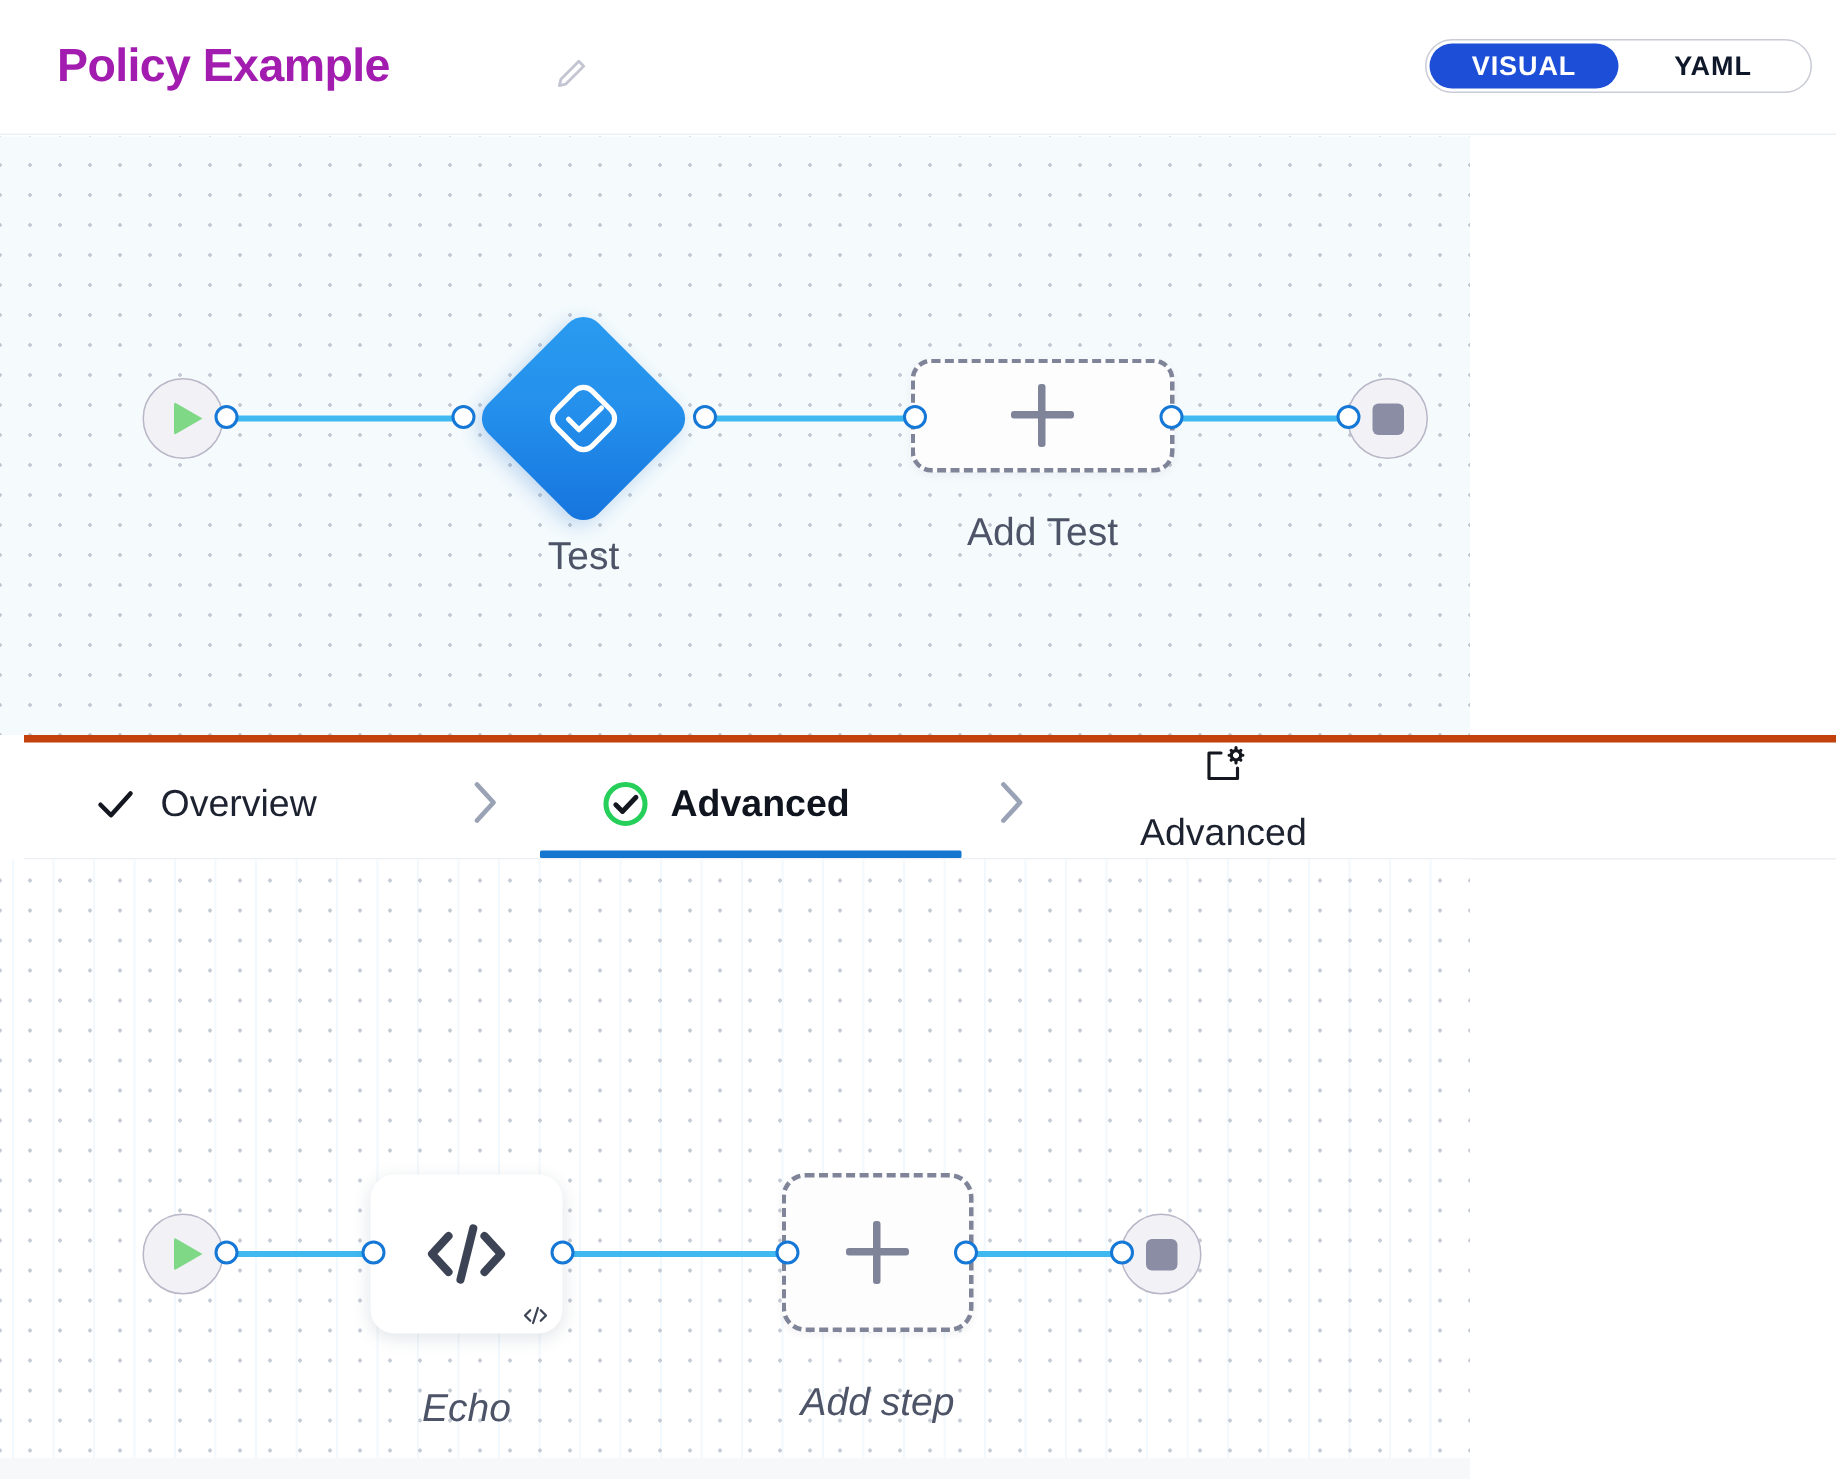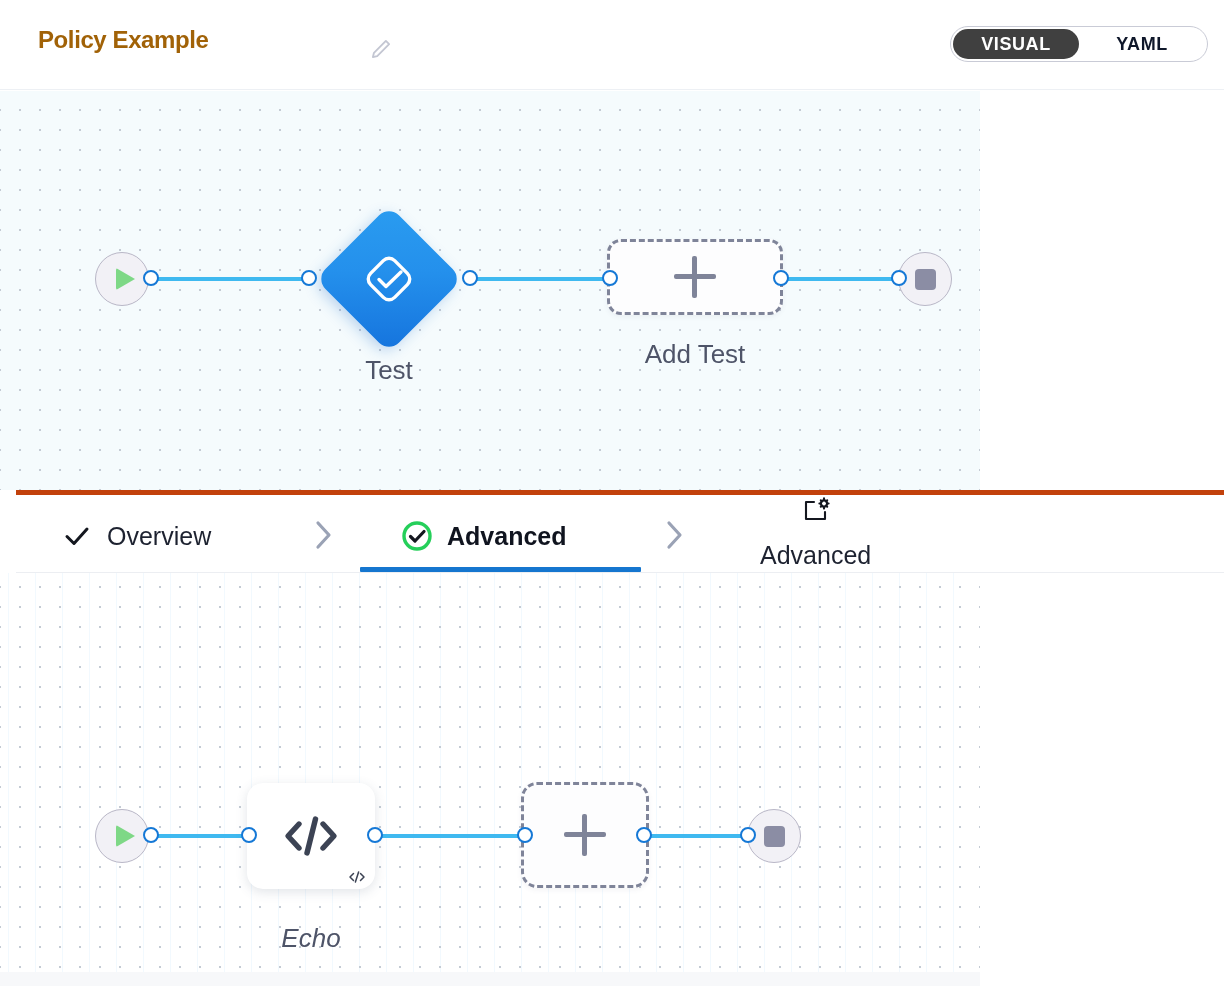--- a/index.html
+++ b/index.html
@@ -27,23 +27,23 @@
     width: 1224px;
     height: 90px;
     background: #ffffff;
     border-bottom: 1px solid #edf0f4;
     box-sizing: border-box;
   }
   .page-title {
     position: absolute;
     left: 38px;
     top: 26px;
-    font-size: 24px;
+    font-size: 31px;
     font-weight: bold;
-    color: #a16207;
+    color: #a21caf;
     letter-spacing: -0.4px;
     white-space: nowrap;
   }
   .edit-pencil {
     position: absolute;
     left: 368px;
     top: 36px;
     width: 26px;
     height: 26px;
     cursor: pointer;
@@ -72,21 +72,21 @@
     align-items: center;
     justify-content: center;
     font-size: 18px;
     font-weight: bold;
     letter-spacing: 0.6px;
     color: #0f172a;
     cursor: pointer;
     user-select: none;
   }
   .toggle-opt.active {
-    background: #404040;
+    background: #1d4ed8;
     color: #ffffff;
   }
 
   
   .canvas {
     position: absolute;
     left: 0;
     width: 980px;
     overflow: hidden;
   }
@@ -416,20 +416,21 @@
           <path d="M13.5 4.5L17 8l-3.5 3.5"></path>
           <path d="M11.6 3L8.4 13"></path>
         </svg>
       </span>
     </div>
     <div class="node-label" style="left:238px; top:350px; width:146px;">Echo</div>
 
     <div class="add-node" style="left:521px; top:209px; width:128px; height:106px; border-radius:16px;">
       <div class="plus-glyph"></div>
     </div>
+    <div class="node-label" style="left:505px; top:346px; width:160px;">Add step</div>
 
     <div class="terminal-node" style="left:747px; top:236px;">
       <div class="stop-sq"></div>
     </div>
 
     <div class="port" style="left:143px; top:254px;"></div>
     <div class="port" style="left:241px; top:254px;"></div>
     <div class="port" style="left:367px; top:254px;"></div>
     <div class="port" style="left:517px; top:254px;"></div>
     <div class="port" style="left:636px; top:254px;"></div>

